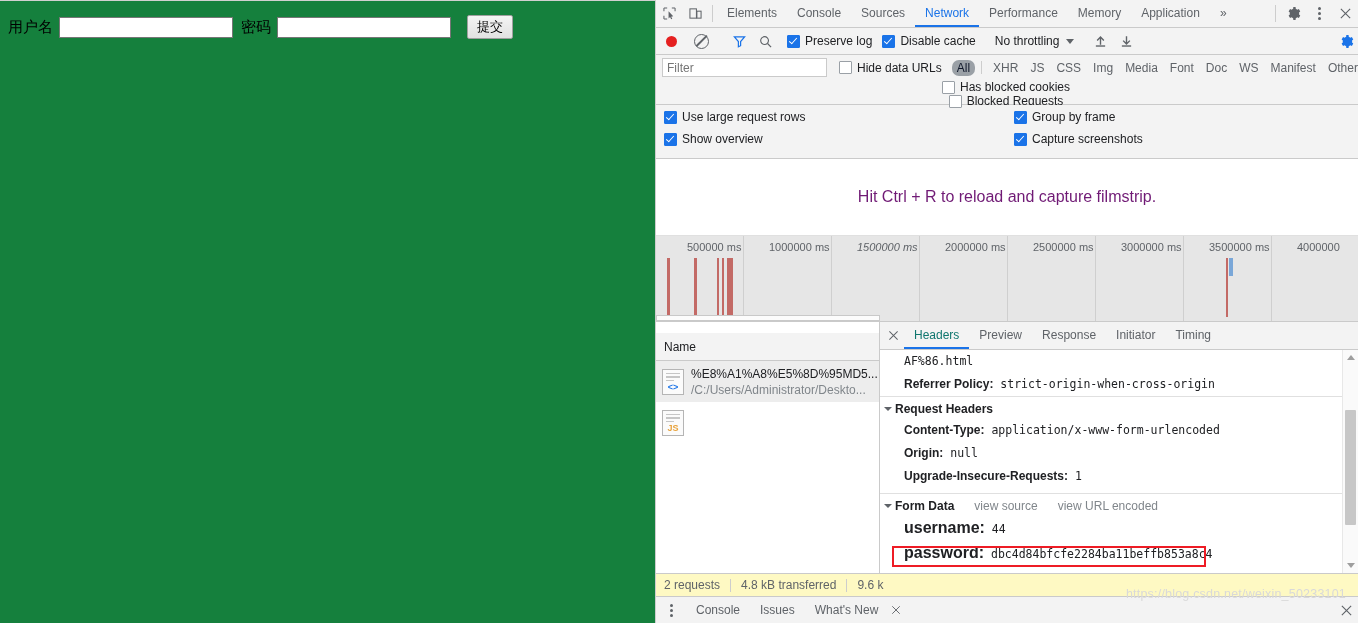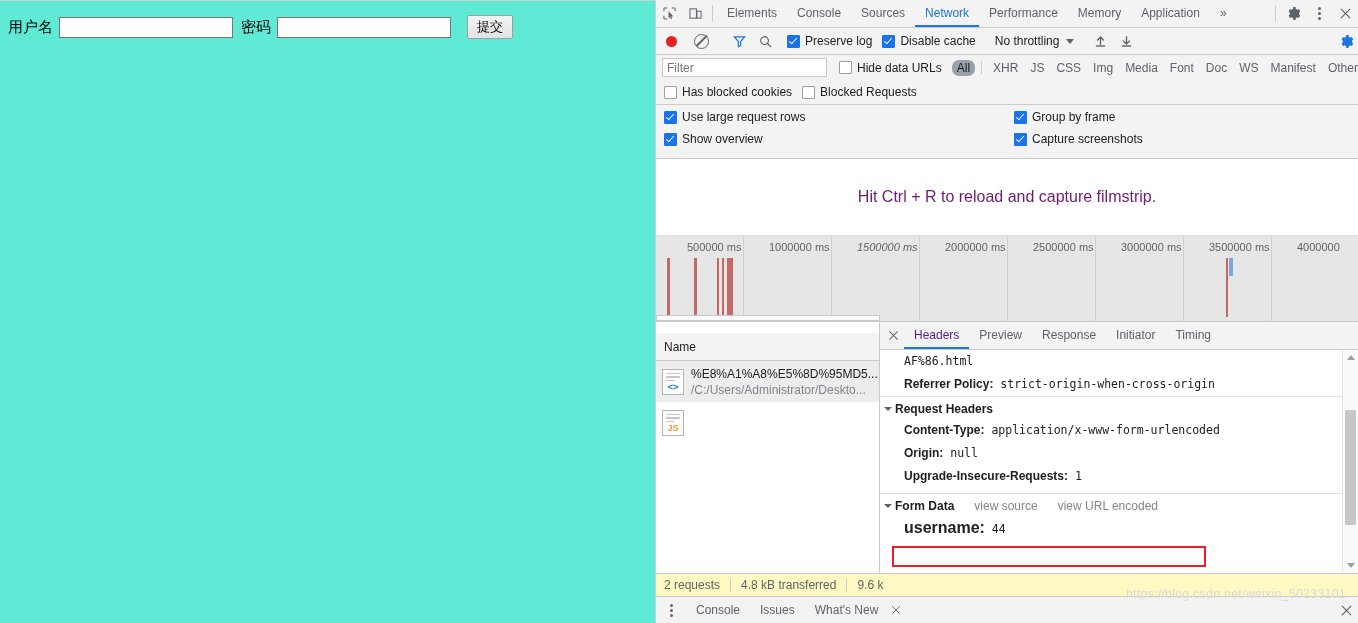--- a/index.html
+++ b/index.html
@@ -8,21 +8,21 @@
     overflow: hidden;
     background: #ffffff;
     font-family: "Liberation Sans", sans-serif;
   }
   #root { position: relative; width: 1358px; height: 623px; }
 
   
   #page {
     position: absolute; left: 0; top: 0;
     width: 655px; height: 623px;
-    background: #5eead4;
+    background: #15803d;
     border-top: 1px solid #d0d0d0;
     box-sizing: border-box;
   }
   #form-row {
     position: absolute; left: 8px; top: 14px;
     display: flex; align-items: center;
     font-size: 15px; color: #000;
   }
   #form-row .lbl { font-size: 15px; color: #000; white-space: nowrap; }
   #form-row input[type=text] {
@@ -147,21 +147,21 @@
   .tfilter {
     padding: 1px 5px; border-radius: 7px; cursor: pointer;
     color: #5f6368; font-size: 12px; white-space: nowrap;
   }
   .tfilter.active { background: #9aa0a6; color: #0f172a; }
   .tfsep { width: 1px; height: 13px; background: #cdcdcd; margin: 0 4px; }
 
   .blockrow {
     height: 24px; min-height: 24px;
     display: flex; align-items: center; padding-left: 8px;
-    background: #f3f3f3; border-bottom: 1px solid #cacaca;
+    background: #f3f3f3; border-bottom: 1px solid #cacaca; flex-direction: column;
   }
 
   
   .settingsrow {
     min-height: 54px; height: 54px;
     background: #f3f3f3; border-bottom: 1px solid #cacaca;
     display: flex; padding: 5px 0 0 8px; box-sizing: border-box;
   }
   .setcol { display: flex; flex-direction: column; gap: 8px; }
   .setcol.c1 { width: 350px; }
@@ -254,21 +254,21 @@
   }
   .closeX {
     width: 22px; display: flex; align-items: center; justify-content: center;
     color: #5f6368; cursor: pointer; font-size: 13px;
   }
   .dtab {
     padding: 0 10px; display: flex; align-items: center;
     font-size: 12px; color: #5f6368; cursor: pointer;
     border-bottom: 2px solid transparent; white-space: nowrap;
   }
-  .dtab.active { color: #4c1d95; border-bottom-color: #1a73e8; }
+  .dtab.active { color: #0f766e; border-bottom-color: #1a73e8; }
 
   .detbody { flex: 1; position: relative; overflow: hidden; font-size: 12px; }
   .detinner { padding: 0; }
   .hline {
     padding: 3px 0 3px 24px; line-height: 17px;
     font-family: "DejaVu Sans Mono", monospace; font-size: 11.5px; color: #202124;
     white-space: nowrap;
   }
   .hline .k {
     font-family: "Liberation Sans", sans-serif; font-weight: bold;
@@ -655,20 +655,24 @@
                 <span class="tri"></span>
                 <span>Form Data</span>
               </span>
               <span class="slink">view source</span>
               <span class="slink">view URL encoded</span>
             </div>
             <div class="fdrow">
               <span class="k">username:</span>
               <span>44</span>
             </div>
+            <div class="fdrow" style="position:relative;">
+              <span class="k">password:</span>
+              <span>dbc4d84bfcfe2284ba11beffb853a8c4</span>
+            </div>
           </div>
 
           <div class="hl-box" style="top:196px;height:21px;"></div>
 
           <div class="dscroll">
             <div class="arrow up">
                 <i></i>
               </div>
             <div class="thumb"></div>
             <div class="arrow dn">

